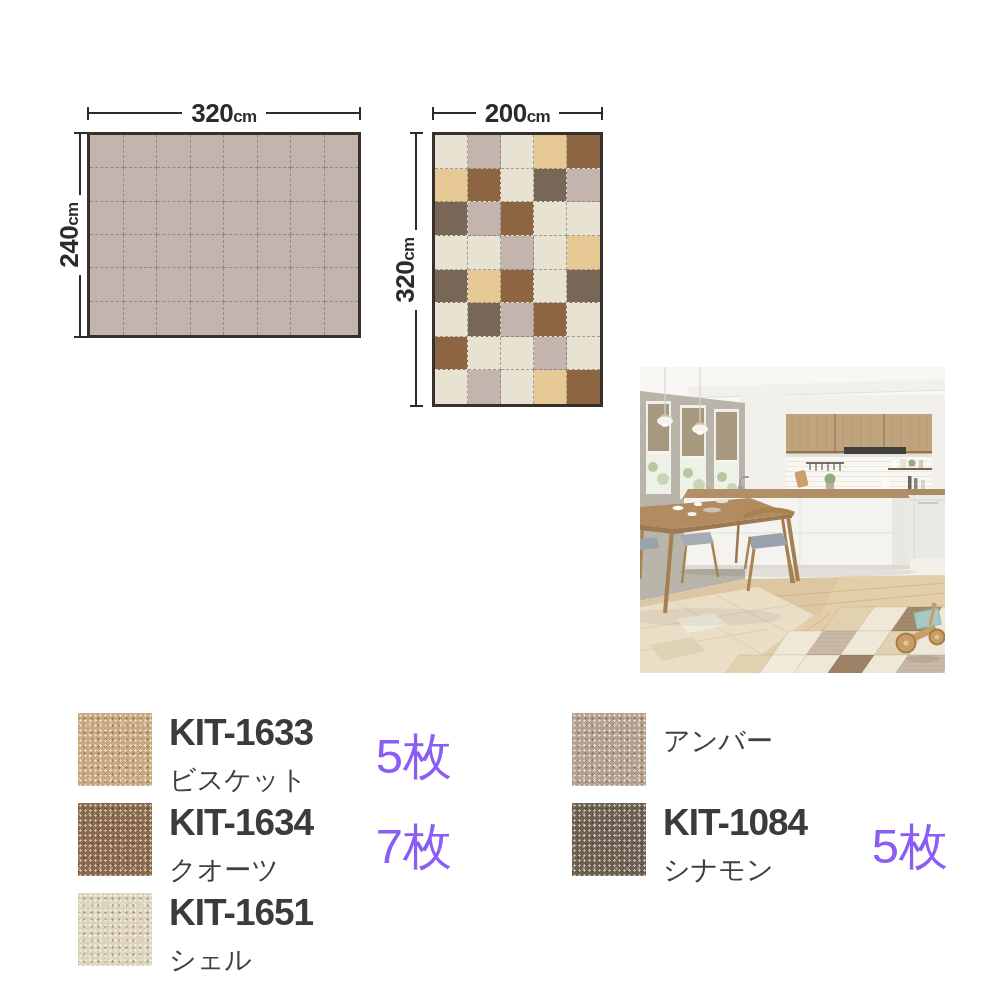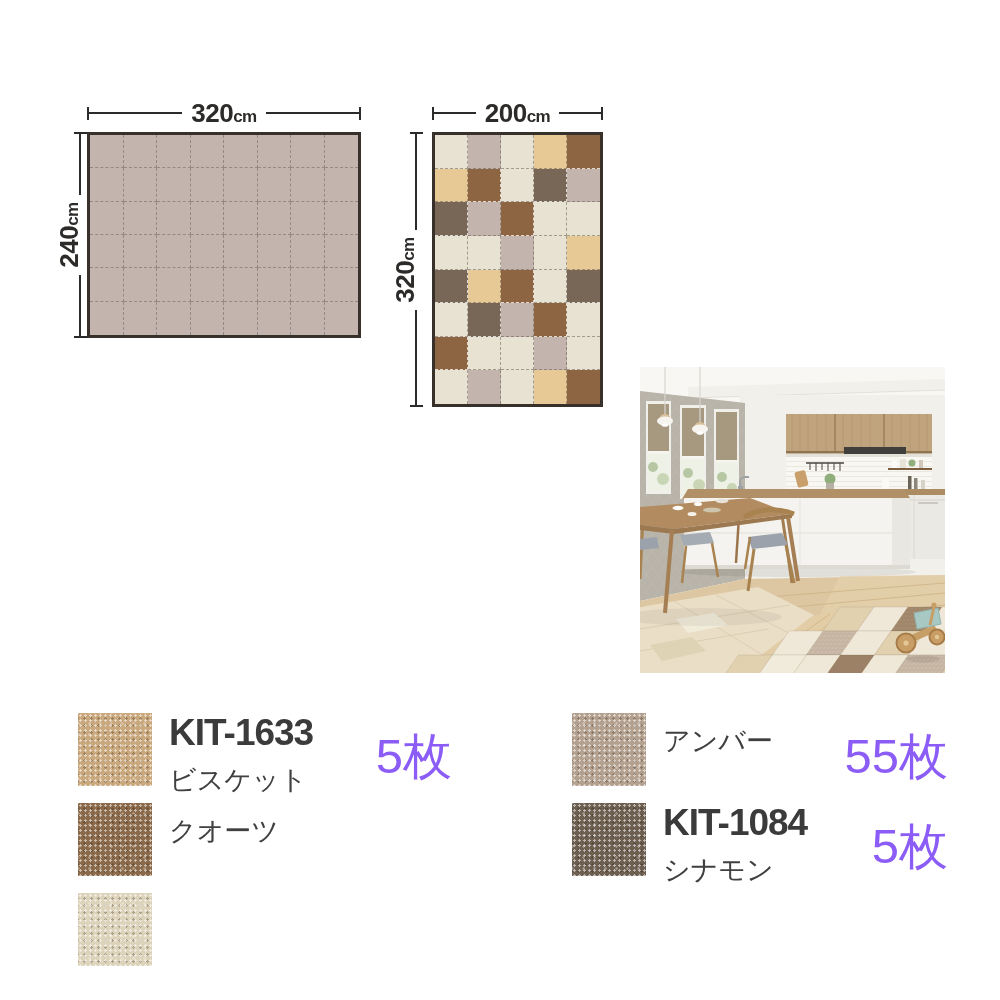--- a/index.html
+++ b/index.html
@@ -425,35 +425,40 @@
     <div class="swatch" style="background: rgb(201, 168, 126);"></div>
     <div class="legend-text">
       <div class="legend-code">KIT-1633</div>
       <div class="legend-name">ビスケット</div>
     </div>
     <div class="legend-count">5枚</div>
   </div>
   <div class="legend-row">
     <div class="swatch" style="background: rgb(138, 106, 74);"></div>
     <div class="legend-text">
+      <div class="legend-code">KIT-1634</div>
       <div class="legend-name">クオーツ</div>
     </div>
+    <div class="legend-count">7枚</div>
   </div>
   <div class="legend-row">
     <div class="swatch" style="background: rgb(221, 210, 186);"></div>
+    <div class="legend-text">
+      <div class="legend-code">KIT-1651</div>
+      <div class="legend-name">シェル</div>
+    </div>
   </div>
 </div>
 
 <div id="legend-col-2" class="legend-col">
   <div class="legend-row">
     <div class="swatch" style="background: rgb(179, 160, 143);"></div>
     <div class="legend-text">
       <div class="legend-name">アンバー</div>
     </div>
-    <div class="legend-count">55枚</div>
   </div>
   <div class="legend-row">
     <div class="swatch" style="background: rgb(110, 96, 81);"></div>
     <div class="legend-text">
       <div class="legend-code">KIT-1084</div>
       <div class="legend-name">シナモン</div>
     </div>
     <div class="legend-count">5枚</div>
   </div>
 </div>

